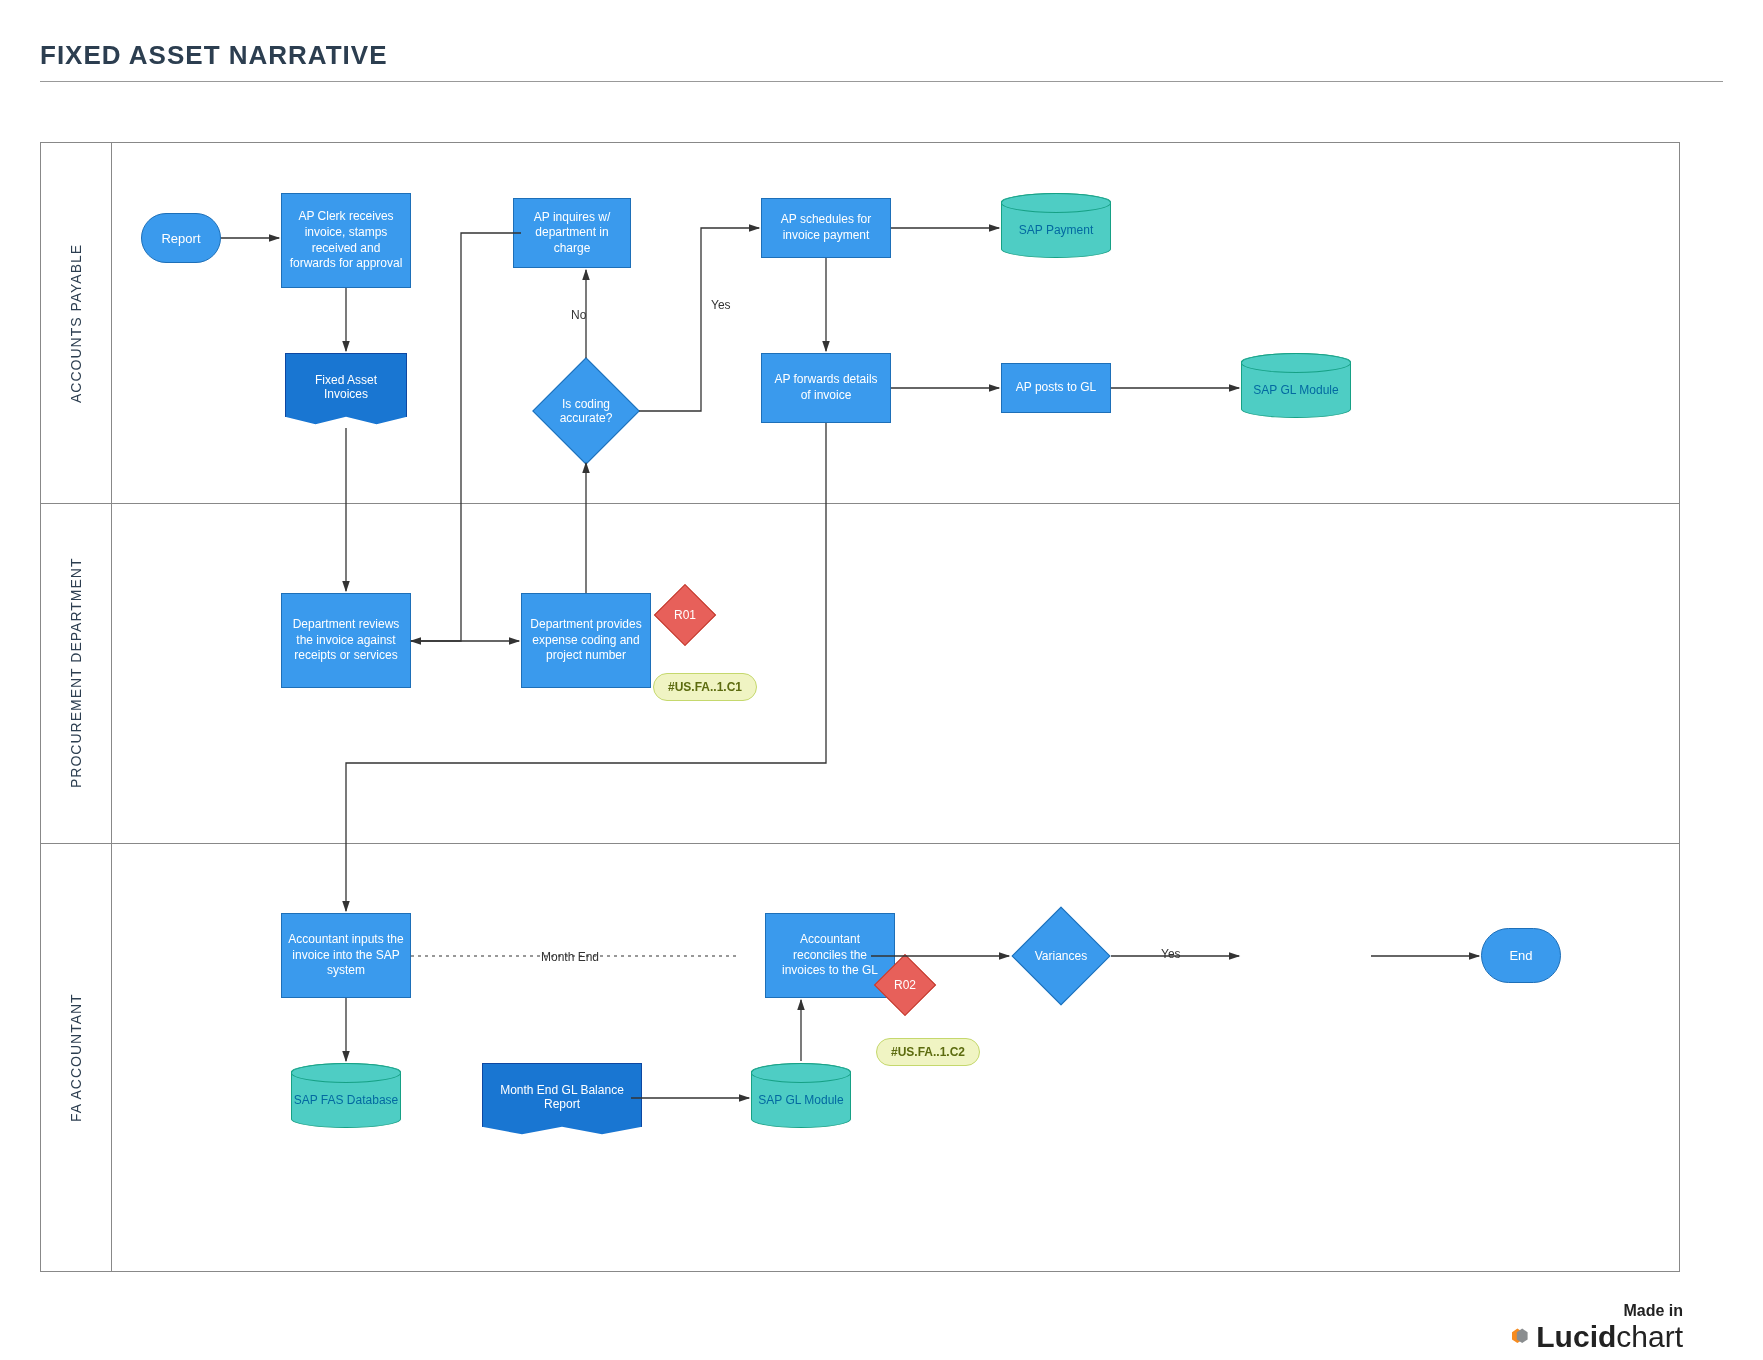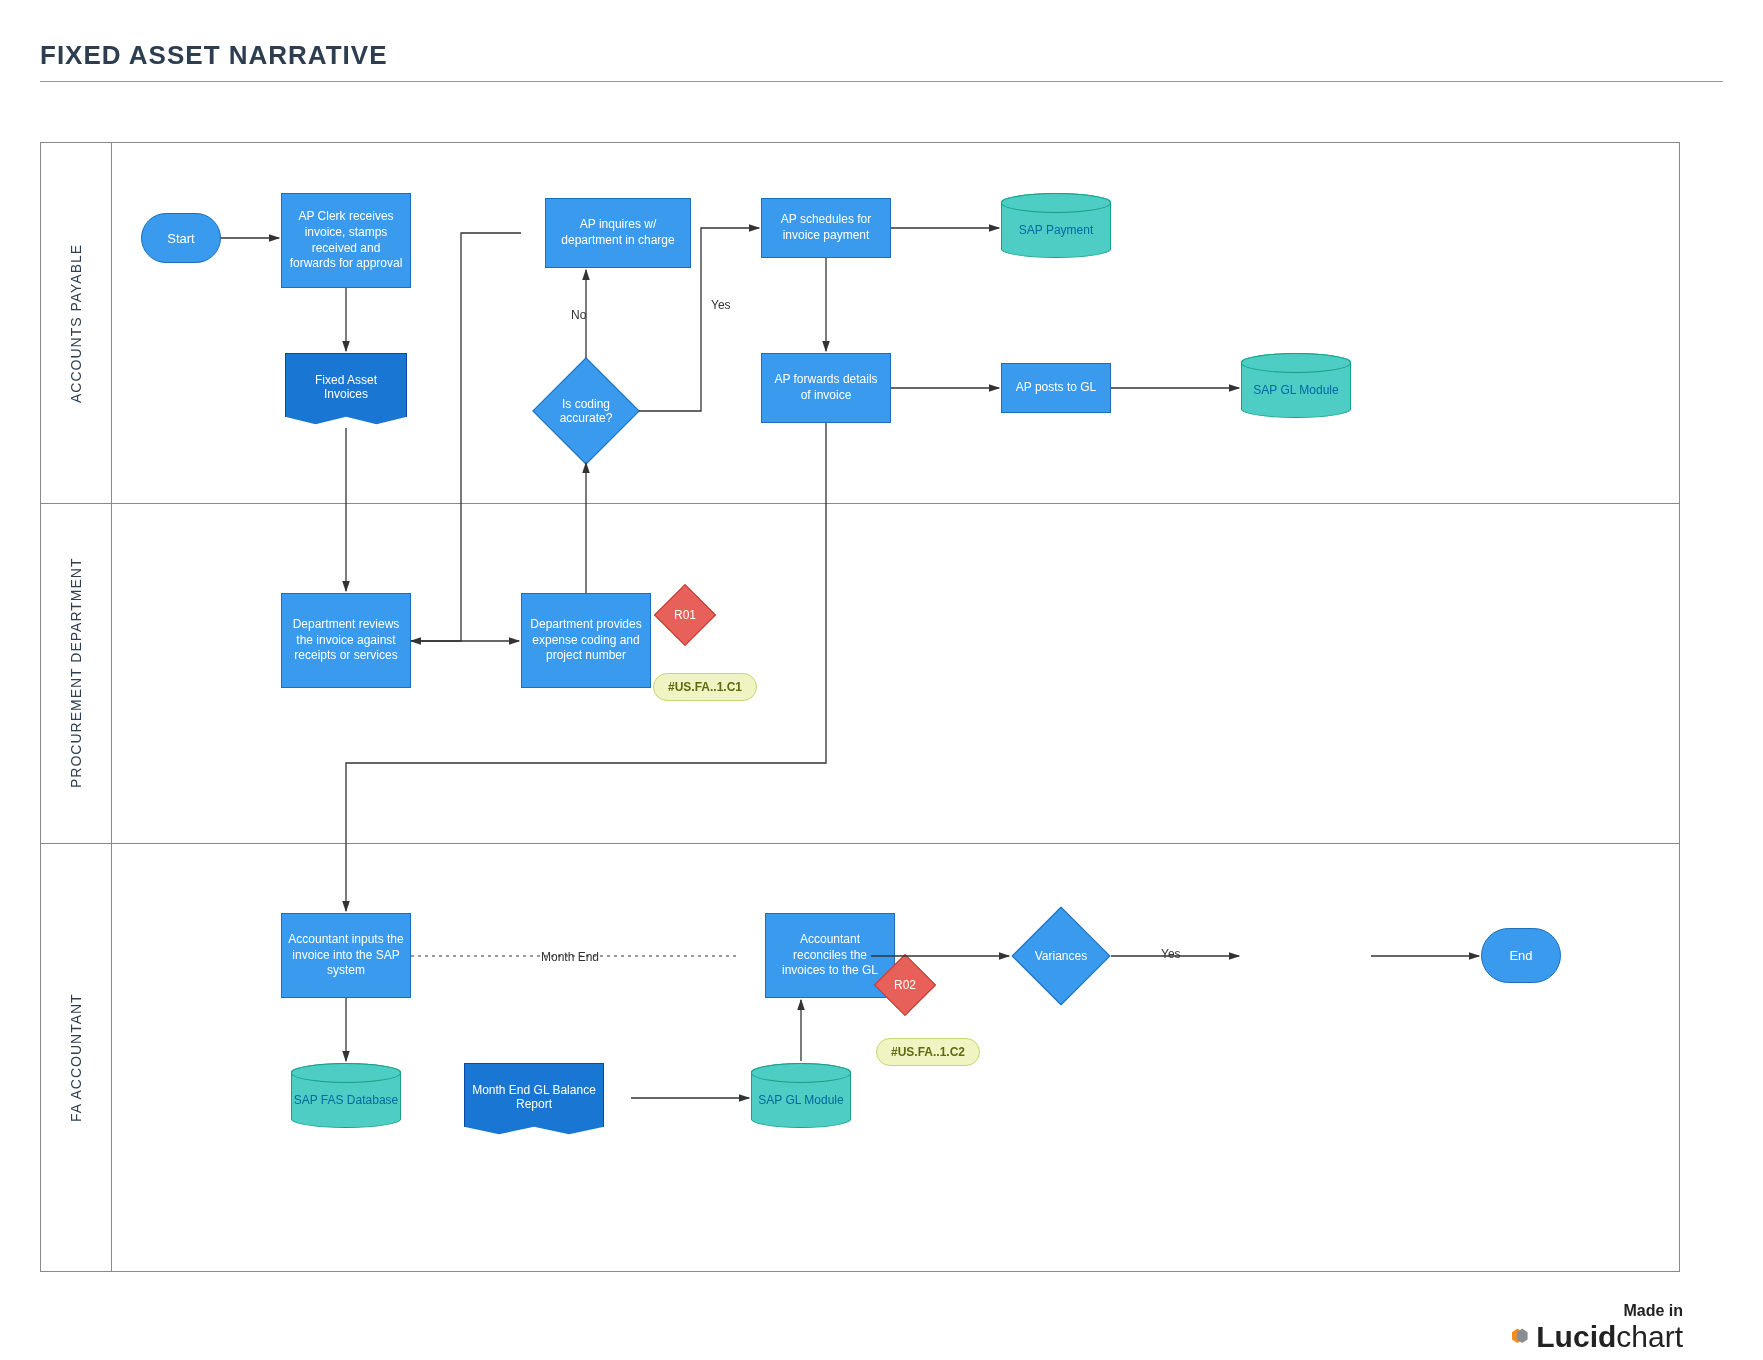--- a/index.html
+++ b/index.html
@@ -43,32 +43,32 @@
 
   <div class="lane-vert"></div>
   <div class="lane-border" style="top:360px"></div>
   <div class="lane-border" style="top:700px"></div>
 
   <div class="lane-label" style="top:0;left:0;width:70px;height:360px">ACCOUNTS PAYABLE</div>
   <div class="lane-label" style="top:360px;left:0;width:70px;height:340px">PROCUREMENT DEPARTMENT</div>
   <div class="lane-label" style="top:700px;left:0;width:70px;height:430px">FA ACCOUNTANT</div>
 
   <div class="terminator" style="left:100px;top:70px;width:80px;height:50px">
-      <span>Start</span>
+      <span>Report</span>
     </div>
 
   <div class="box" style="left:240px;top:50px;width:130px;height:95px">
       <span>AP Clerk receives invoice, stamps received and forwards for approval</span>
     </div>
 
   <div class="doc" style="left:244px;top:210px;width:122px;height:75px">
       <span>Fixed Asset Invoices</span>
     </div>
 
-  <div class="box" style="left:504px;top:55px;width:146px;height:70px">
+  <div class="box" style="left:472px;top:55px;width:118px;height:70px">
       <span>AP inquires w/ department in charge</span>
     </div>
 
   <div class="diamond" style="left:507px;top:230px;width:76px;height:76px">
       <span>Is coding accurate?</span>
     </div>
 
   <div class="box" style="left:720px;top:55px;width:130px;height:60px">
       <span>AP schedules for invoice payment</span>
     </div>
@@ -109,21 +109,21 @@
 
   <div class="box" style="left:240px;top:770px;width:130px;height:85px">
       <span>Accountant inputs the invoice into the SAP system</span>
     </div>
 
   <div class="cyl" style="left:250px;top:920px;width:110px;height:65px">
     <div class="body"></div>
       <div class="txt">SAP FAS Database</div>
   </div>
 
-  <div class="doc" style="left:423px;top:920px;width:140px;height:75px">
+  <div class="doc" style="left:441px;top:920px;width:160px;height:75px">
       <span>Month End GL Balance Report</span>
     </div>
 
   <div class="cyl" style="left:710px;top:920px;width:100px;height:65px">
     <div class="body"></div>
       <div class="txt">SAP GL Module</div>
   </div>
 
   <div class="box" style="left:724px;top:770px;width:130px;height:85px">
       <span>Accountant reconciles the invoices to the GL</span>

